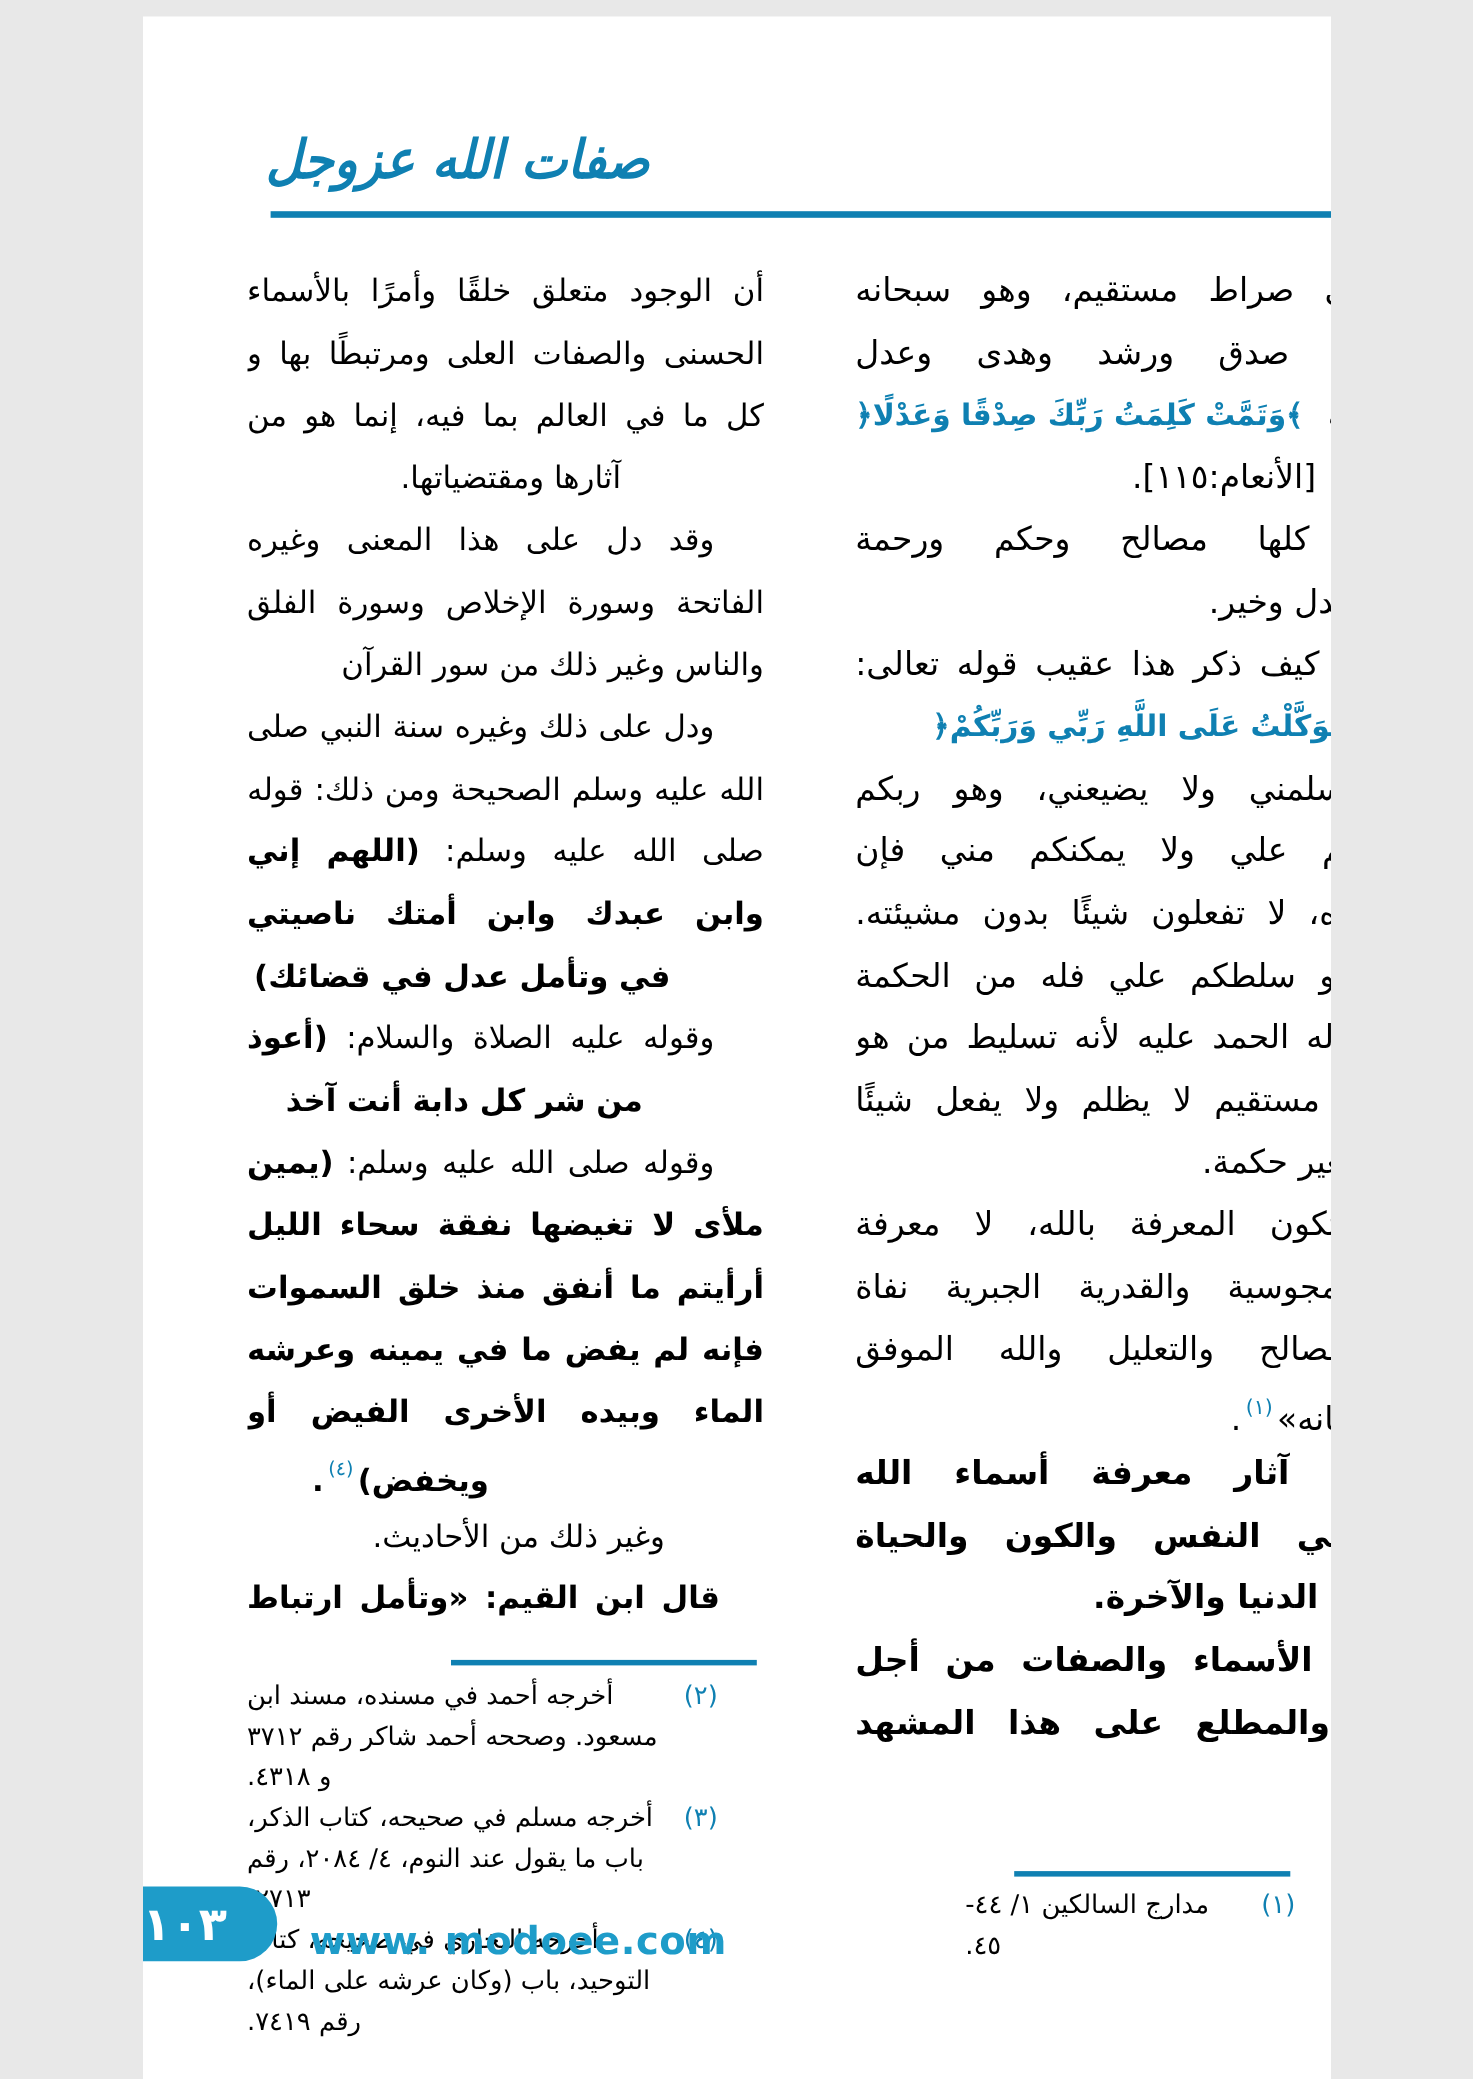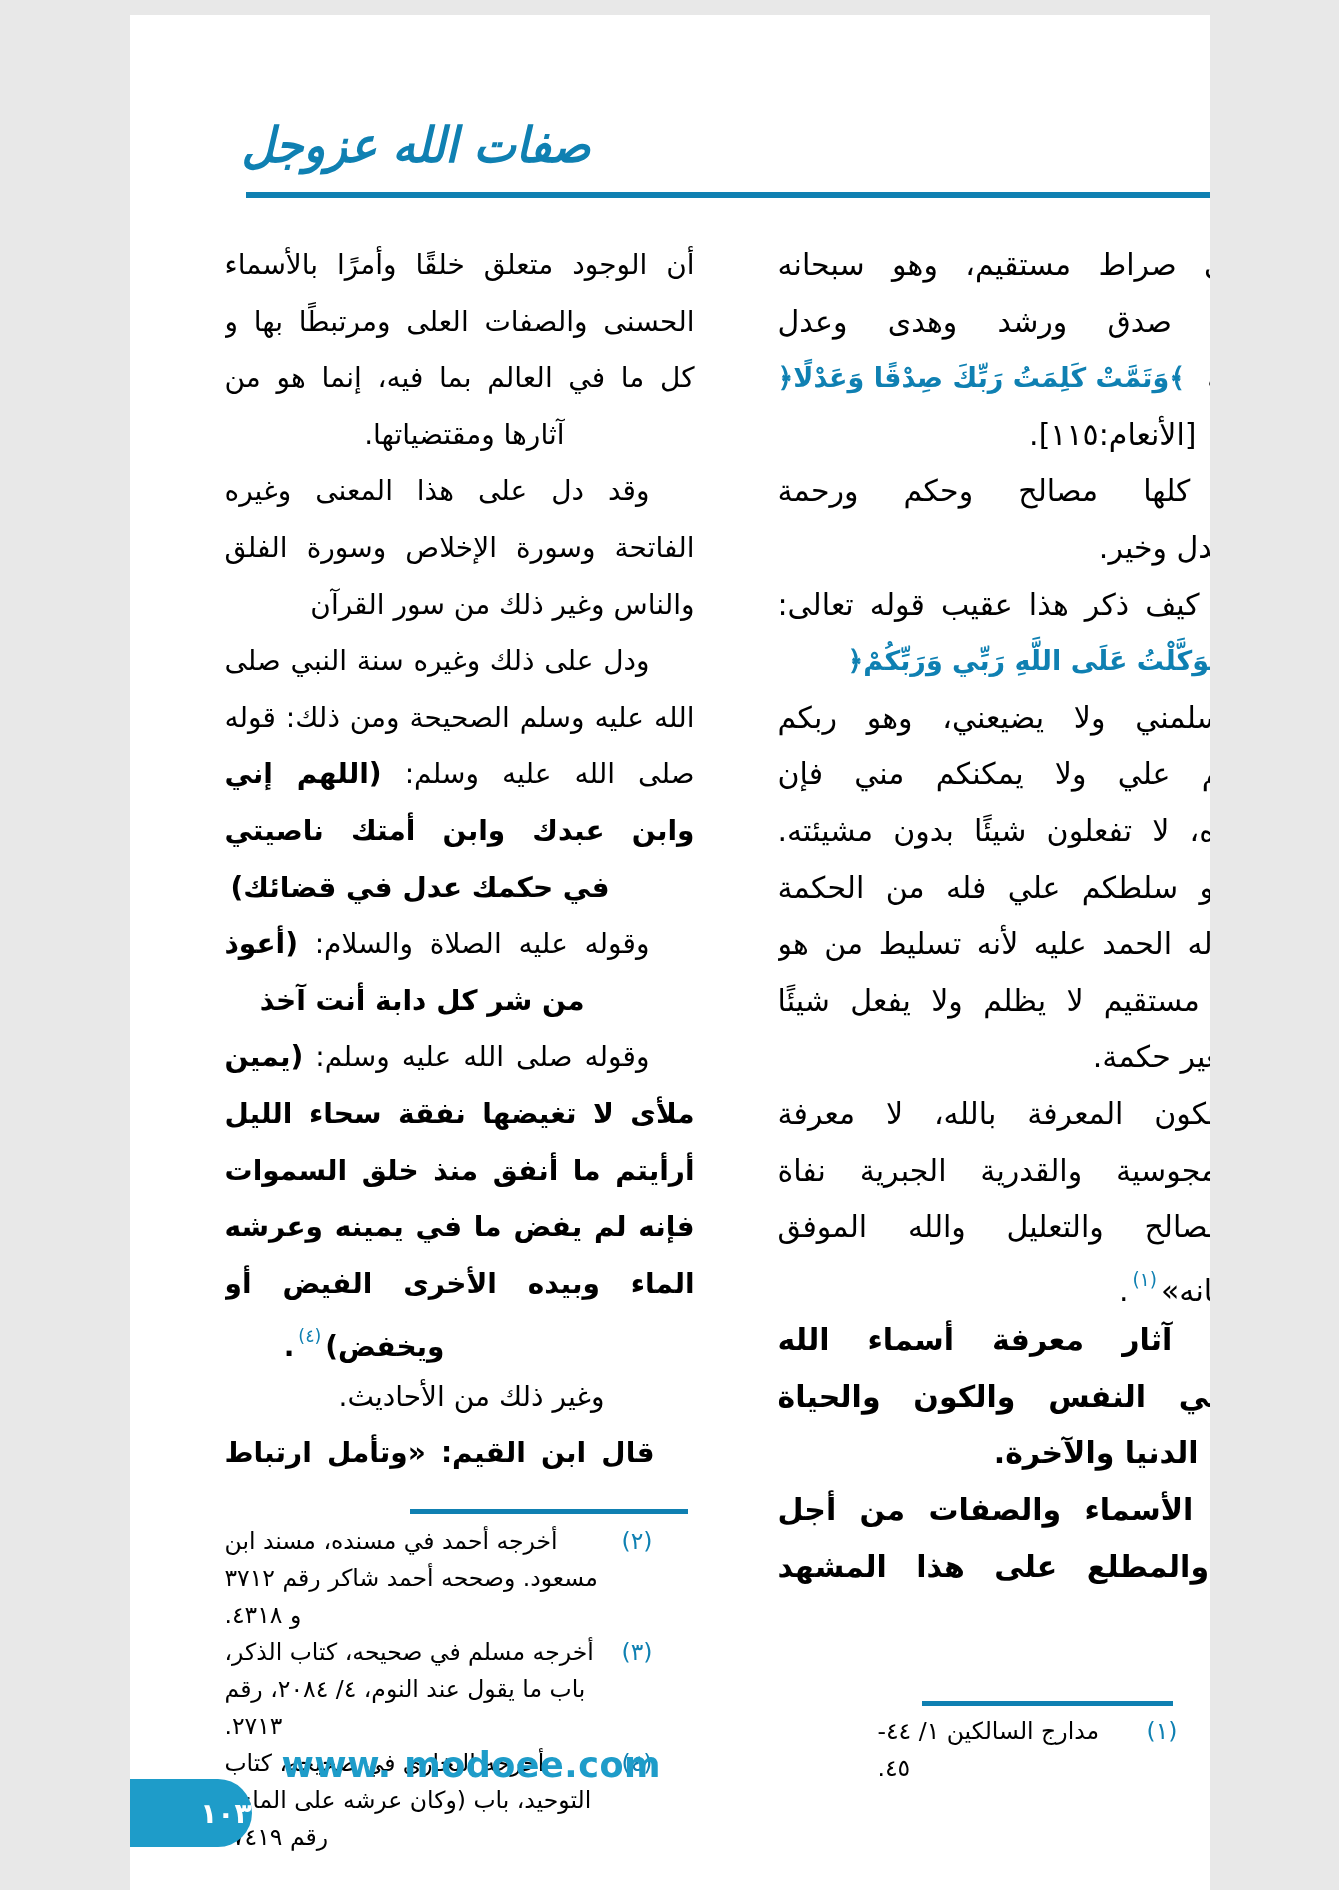--- a/index.html
+++ b/index.html
@@ -37,24 +37,24 @@
   .fn-sep-right{left:792px;width:251px;top:1686px;}
   
   .footnotes{position:absolute;direction:rtl;font-size:23.5px;line-height:37px;}
   .fn-left{left:95px;width:428px;top:1508px;}
   .fn-right{left:748px;width:300px;top:1698px;}
   .fn-item{display:flex;direction:rtl;}
   .fn-num{color:var(--accent);min-width:52px;text-align:right;flex:0 0 auto;}
   .fn-text{flex:1;text-align:left;}
   
   .pill{
-    position:absolute;left:0;top:1764px;width:122px;height:68px;
+    position:absolute;left:0;top:1700px;width:122px;height:68px;
     background:var(--bright);border-radius:0 34px 34px 0;
-    display:flex;align-items:center;justify-content:flex-start;
-    color:#fff;font-size:28px;font-weight:bold;direction:rtl;
+    display:flex;align-items:center;justify-content:flex-end;
+    color:#fff;font-size:42px;font-weight:bold;direction:rtl;
   }
   .site{
     position:absolute;left:152px;top:1728px;height:44px;line-height:44px;
     color:var(--bright);font-size:35px;font-weight:bold;letter-spacing:0.5px;
   }
 </style>
 </head>
 <body>
 
 <div class="page" style="--accent: #0f80b2; --bright: #1e9cc9; --text: #000000; --bg: #ffffff;">
@@ -100,21 +100,21 @@
       <div class="line j"><span>الحسنى والصفات العلى ومرتبطًا بها و إن</span></div>
       <div class="line j"><span>كل ما في العالم بما فيه، إنما هو من بعض</span></div>
       <div class="line r" style="margin-right: 130px;"><span>آثارها ومقتضياتها.</span></div>
       <div class="line j" style="padding-right: 45px;"><span>وقد دل على هذا المعنى وغيره سورة</span></div>
       <div class="line j"><span>الفاتحة وسورة الإخلاص وسورة الفلق</span></div>
       <div class="line r"><span>والناس وغير ذلك من سور القرآن العظيم.</span></div>
       <div class="line j" style="padding-right: 45px;"><span>ودل على ذلك وغيره سنة النبي صلى</span></div>
       <div class="line j"><span>الله عليه وسلم الصحيحة ومن ذلك: قوله</span></div>
       <div class="line j b"><span class="pre">صلى الله عليه وسلم: </span><span>(اللهم إني عبدك</span></div>
       <div class="line j b"><span>وابن عبدك وابن أمتك ناصيتي بيدك ماض</span></div>
-      <div class="line r b" style="margin-right: 85px;"><span>في حكمك عدل في قضائك)</span></div>
+      <div class="line r b" style="margin-right: 85px;"><span>في وتأمل عدل في قضائك)</span></div>
       <div class="line j b" style="padding-right: 45px;"><span class="pre">وقوله عليه الصلاة والسلام: </span><span>(أعوذ بك</span></div>
       <div class="line r b" style="margin-right: 110px;"><span>من شر كل دابة أنت آخذ بناصيتها)</span></div>
       <div class="line j b" style="padding-right: 45px;"><span class="pre">وقوله صلى الله عليه وسلم: </span><span>(يمين الله</span></div>
       <div class="line j b"><span>ملأى لا تغيضها نفقة سحاء الليل والنهار</span></div>
       <div class="line j b"><span>أرأيتم ما أنفق منذ خلق السموات والأرض</span></div>
       <div class="line j b"><span>فإنه لم يفض ما في يمينه وعرشه على</span></div>
       <div class="line j b"><span>الماء وبيده الأخرى الفيض أو القبض يرفع</span></div>
       <div class="line r b" style="margin-right: 250px;"><span>ويخفض)</span><span class="fnref">(٤)</span><span>.</span></div>
       <div class="line r" style="margin-right: 90px;"><span>وغير ذلك من الأحاديث.</span></div>
       <div class="line j b" style="padding-right: 40px;"><span>قال ابن القيم: «وتأمل ارتباط الأمر بهذه</span></div>

